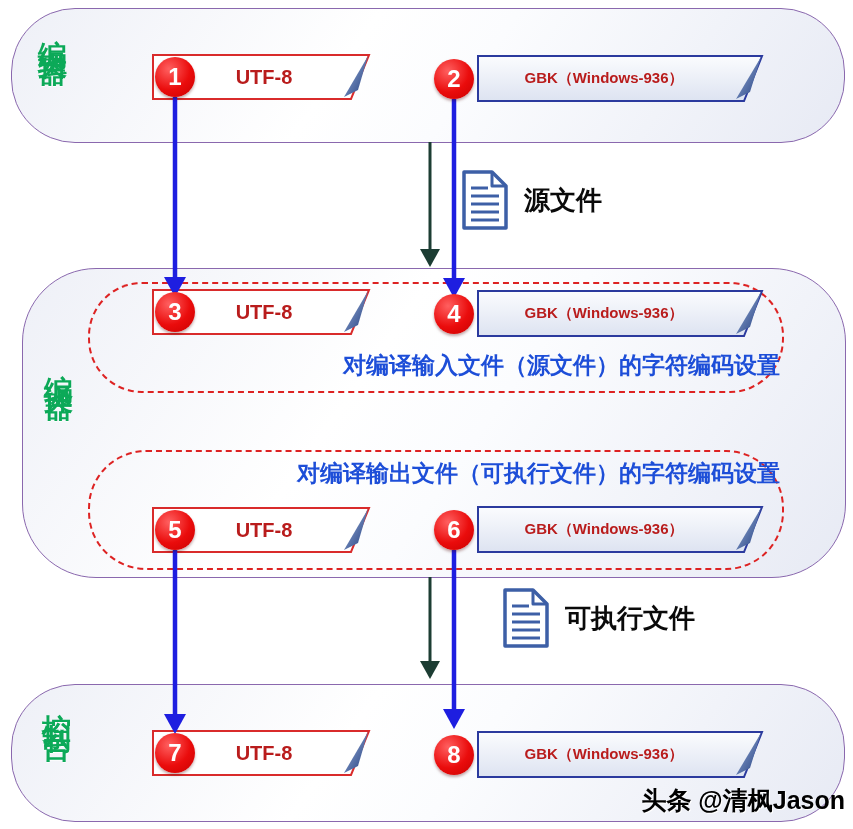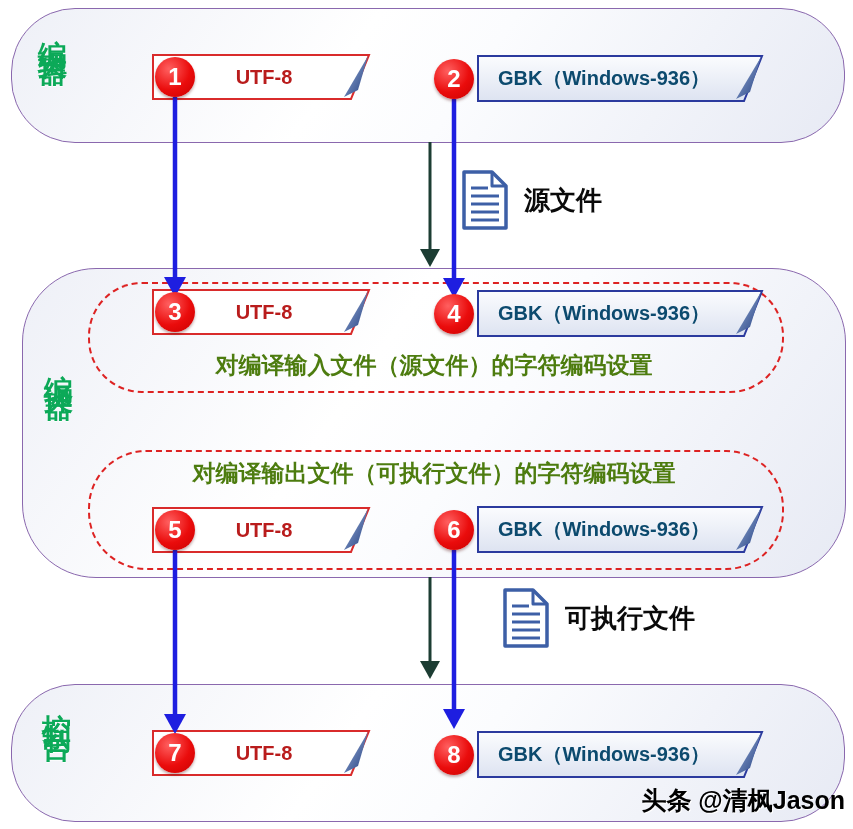--- a/index.html
+++ b/index.html
@@ -19,35 +19,35 @@
     text-shadow:0 1px 0 rgba(255,255,255,.8);}
   .stage-label.editor{left:36px;top:17px;}
   .stage-label.compiler{left:42px;top:352px;}
   .stage-label.console{left:40px;top:691px;}
 
   
   .dashed-group{position:absolute;border:2.5px dashed #DD2222;}
   .dashed-group.input{left:88px;top:282px;width:692px;height:107px;border-radius:54px;}
   .dashed-group.output{left:88px;top:450px;width:692px;height:116px;border-radius:58px;}
 
-  .group-caption{position:absolute;left:88px;width:692px;text-align:center;
-    color:#4d7c0f;font-size:23px;font-weight:bold;white-space:nowrap;}
+  .group-caption{position:absolute;left:88px;width:692px;text-align:right;
+    color:#1d4ed8;font-size:23px;font-weight:bold;white-space:nowrap;}
   .group-caption.input{top:350px;}
   .group-caption.output{top:458px;font-family:Liberation Mono, monospace;}
 
   
   .banner{position:absolute;}
   .banner svg.shape{position:absolute;left:0;top:0;overflow:visible;}
   .utf8path{fill:#ffffff;stroke:#D92B2B;stroke-width:2;}
   .gbkpath{fill:url(#boxG);stroke:#2B3A9E;stroke-width:2;}
   .fold{fill:url(#foldG);}
   .banner .blabel{position:absolute;top:0;bottom:0;display:flex;align-items:center;
     justify-content:center;white-space:nowrap;}
   .banner.utf8 .blabel{left:40px;right:34px;color:#b91c1c;font-size:20px;font-weight:bold;}
-  .banner.gbk .blabel{left:8px;right:40px;color:#0c4a6e;font-size:20px;font-weight:bold;}
+  .banner.gbk .blabel{left:8px;right:40px;color:#b91c1c;font-size:15px;font-weight:bold;}
   .step{position:absolute;width:40px;height:40px;border-radius:50%;
     background:radial-gradient(circle at 35% 30%,#ff6060,#ea0c0c 55%,#c90000 100%);
     color:#ffffff;font-size:24px;font-weight:bold;text-align:center;line-height:40px;
     box-shadow:0 2px 3px rgba(80,0,0,.35);z-index:3;}
   .step.inside{left:3px;top:3px;}
   .step.outside{left:-43px;top:4px;}
 
   
   .artifact{position:absolute;display:flex;align-items:center;}
   .artifact .alabel{margin-left:16px;color:#0a0a0a;font-size:26px;font-weight:bold;white-space:nowrap;}

